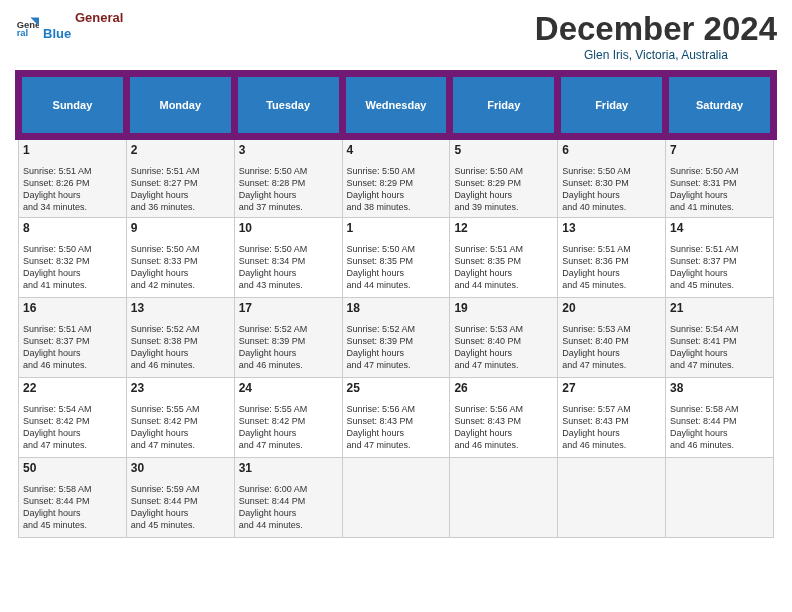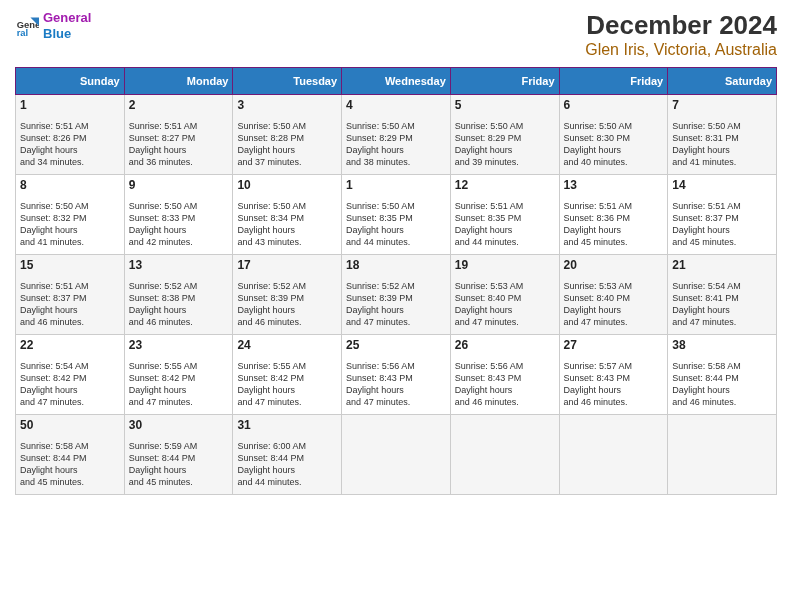--- a/index.html
+++ b/index.html
@@ -26,51 +26,53 @@
       align-items: center;
       gap: 4px;
     }
     .logo-text {
       font-size: 13px;
       font-weight: bold;
       color: #333;
       line-height: 1.2;
     }
     .logo-text span {
-      color: #a21caf;
+      color: #7f1d1d;
+      margin-left: 32px;
     }
     .logo-icon {
       width: 24px;
       height: 24px;
     }
     .title-block {
       text-align: right;
     }
     .month-title {
-      font-size: 26px;
+      font-size: 33px;
       font-weight: bold;
       color: #333;
     }
     .location {
-      font-size: 16px;
-      color: #a16207;
+      font-size: 12px;
+      color: #0c4a6e;
+      text-align: center;
     }
     table {
       width: 100%;
       border-collapse: collapse;
       font-size: 9.5px;
     }
     thead th {
       background-color: #2a7bbf;
       color: #fff;
       font-size: 11px;
       font-weight: bold;
-      padding: 7px 4px;
-      text-align: right;
-      border: 1px solid #701a75;
+      padding: 22px 4px;
+      text-align: center;
+      border: 7px solid #701a75;
     }
     tbody td {
       border: 1px solid #ccc;
       vertical-align: top;
       padding: 3px 4px;
       width: calc(100% / 7);
       height: 80px;
       background: #fff;
     }
     tbody tr:nth-child(odd) td {
@@ -253,21 +255,21 @@
         <div class="day-info">
           Sunrise: 5:51 AM<br>
           Sunset: 8:37 PM<br>
           Daylight hours<br>
           and 45 minutes.
         </div>
       </td>
         </tr>
         <tr>
           <td>
-        <span class="day-num">15</span>
+        <span class="day-num">16</span>
         <div class="day-info">
           Sunrise: 5:51 AM<br>
           Sunset: 8:37 PM<br>
           Daylight hours<br>
           and 46 minutes.
         </div>
       </td>
           <td>
         <span class="day-num">13</span>
         <div class="day-info">

